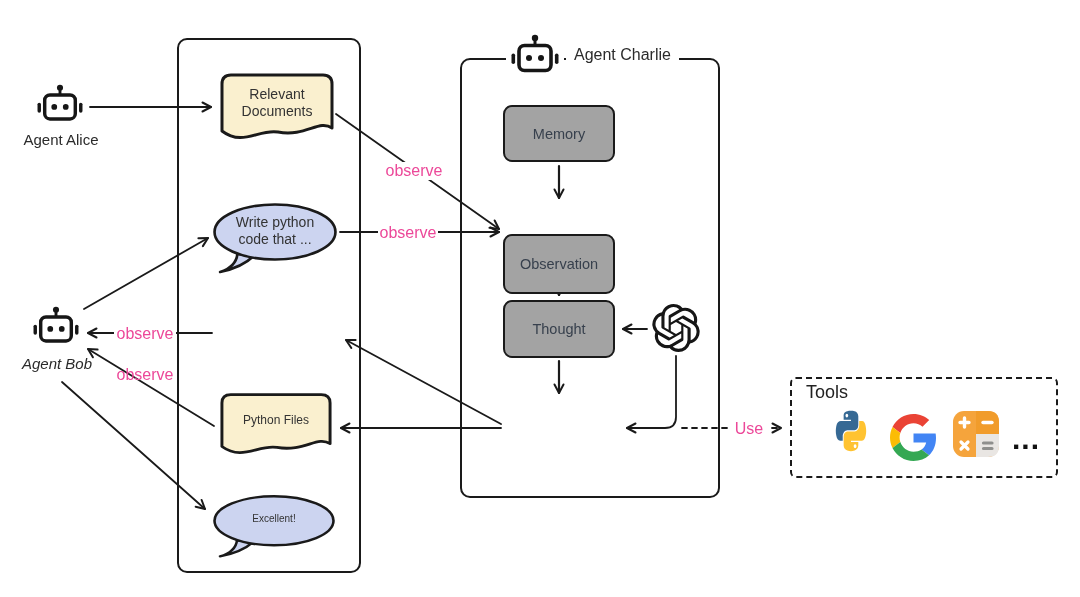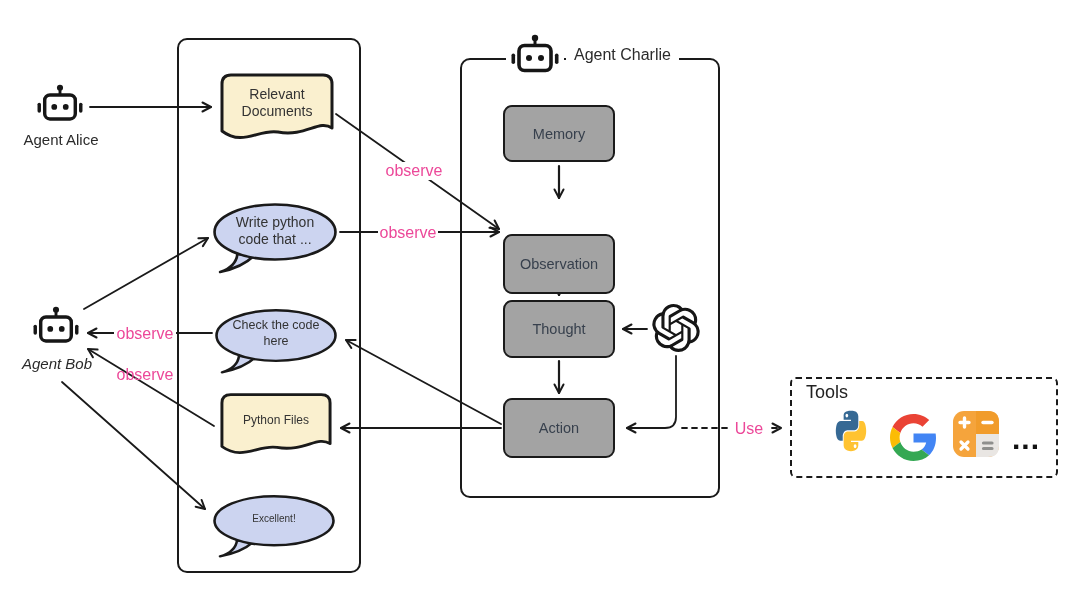--- a/index.html
+++ b/index.html
@@ -103,47 +103,39 @@
     <div class="shape-text" style="font-size:14px;padding:0 16px 16px 16px;">Write python code that ...</div>
   </div>
 
   <div class="shape" style="left:218px;top:71px;width:118px;height:80px;">
     <svg viewBox="0 0 118 80" preserveAspectRatio="none">
       <path d="M13,4 H105 Q114,4 114,13 V57 C101,48 88,66 60,61 C41,57.5 25,76 4,60 V13 Q4,4 13,4 Z" fill="#faf0cf" stroke="#1a1a1a" stroke-width="3" stroke-linejoin="round"></path>
     </svg>
     <div class="shape-text" style="font-size:14px;padding:0 18px 16px 18px;">Relevant Documents</div>
   </div>
 
-  <div class="shape" style="left:214px;top:308px;width:124px;height:68px;">
-    <svg viewBox="0 0 124 74" preserveAspectRatio="none">
-      <path d="M25,52 C24,61 17,67 8,70 C22,67 34,61 41,54 Z" fill="#ccd4f0" stroke="#1a1a1a" stroke-width="2.6" stroke-linejoin="round"></path>
-      <ellipse cx="62" cy="30" rx="59.5" ry="27.5" fill="#ccd4f0" stroke="#1a1a1a" stroke-width="2.6"></ellipse>
-    </svg>
-    <div class="shape-text" style="font-size:12.5px;padding:0 18px 16px 18px;">Check the code here</div>
-  </div>
 
   <div class="shape" style="left:218px;top:391px;width:116px;height:74px;">
     <svg viewBox="0 0 118 80" preserveAspectRatio="none">
       <path d="M13,4 H105 Q114,4 114,13 V57 C101,48 88,66 60,61 C41,57.5 25,76 4,60 V13 Q4,4 13,4 Z" fill="#faf0cf" stroke="#1a1a1a" stroke-width="3" stroke-linejoin="round"></path>
     </svg>
     <div class="shape-text" style="font-size:12px;padding:0 10px 16px 10px;">Python Files</div>
   </div>
 
   <div class="shape" style="left:212px;top:494px;width:124px;height:66px;">
     <svg viewBox="0 0 124 74" preserveAspectRatio="none">
       <path d="M25,52 C24,61 17,67 8,70 C22,67 34,61 41,54 Z" fill="#ccd4f0" stroke="#1a1a1a" stroke-width="2.6" stroke-linejoin="round"></path>
       <ellipse cx="62" cy="30" rx="59.5" ry="27.5" fill="#ccd4f0" stroke="#1a1a1a" stroke-width="2.6"></ellipse>
     </svg>
     <div class="shape-text" style="font-size:10px;padding:0 14px 16px 14px;">Excellent!</div>
   </div>
 
   <div class="node procbox" style="left:503px;top:105px;width:112px;height:57px;">Memory</div>
   <div class="node procbox" style="left:503px;top:190px;width:112px;height:60px;margin-top:44px;">Observation</div>
   <div class="node procbox" style="left:503px;top:300px;width:112px;height:58px;">Thought</div>
-  <div class="node procbox" style="left:503px;top:398px;width:112px;height:60px;">Action</div>
 
   <div class="node" style="left:652px;top:303px;width:48px;height:50px;">
     <svg width="48" height="50" viewBox="0 0 24 24">
       <path fill="#161616" d="M22.2819 9.8211a5.9847 5.9847 0 0 0-.5157-4.9108 6.0462 6.0462 0 0 0-6.5098-2.9A6.0651 6.0651 0 0 0 4.9807 4.1818a5.9847 5.9847 0 0 0-3.9977 2.9 6.0462 6.0462 0 0 0 .7427 7.0966 5.98 5.98 0 0 0 .511 4.9107 6.051 6.051 0 0 0 6.5146 2.9001A5.9847 5.9847 0 0 0 13.2599 24a6.0557 6.0557 0 0 0 5.7718-4.2058 5.9894 5.9894 0 0 0 3.9977-2.9001 6.0557 6.0557 0 0 0-.7475-7.073zm-9.022 12.6081a4.4755 4.4755 0 0 1-2.8764-1.0408l.1419-.0804 4.7783-2.7582a.7948.7948 0 0 0 .3927-.6813v-6.7369l2.02 1.1686a.071.071 0 0 1 .038.052v5.5826a4.504 4.504 0 0 1-4.4945 4.4944zm-9.6607-4.1254a4.4708 4.4708 0 0 1-.5346-3.0137l.142.0852 4.783 2.7582a.7712.7712 0 0 0 .7806 0l5.8428-3.3685v2.3324a.0804.0804 0 0 1-.0332.0615L9.74 19.9502a4.4992 4.4992 0 0 1-6.1408-1.6464zM2.3408 7.8956a4.485 4.485 0 0 1 2.3655-1.9728V11.6a.7664.7664 0 0 0 .3879.6765l5.8144 3.3543-2.0201 1.1685a.0757.0757 0 0 1-.071 0l-4.8303-2.7865A4.504 4.504 0 0 1 2.3408 7.8956zm16.5963 3.8558L13.1038 8.364 15.1192 7.2a.0757.0757 0 0 1 .071 0l4.8303 2.7913a4.4944 4.4944 0 0 1-.6765 8.1042v-5.6772a.79.79 0 0 0-.407-.667zm2.0107-3.0231l-.142-.0852-4.7735-2.7818a.7759.7759 0 0 0-.7854 0L9.409 9.2297V6.8974a.0662.0662 0 0 1 .0284-.0615l4.8303-2.7866a4.4992 4.4992 0 0 1 6.6802 4.66zM8.3065 12.863l-2.02-1.1638a.0804.0804 0 0 1-.038-.0567V6.0742a4.4992 4.4992 0 0 1 7.3757-3.4537l-.142.0805L8.704 5.459a.7948.7948 0 0 0-.3927.6813zm1.0976-2.3654l2.602-1.4998 2.6069 1.4998v2.9994l-2.5974 1.4997-2.6067-1.4997Z"></path>
     </svg>
   </div>
 
   <div class="node tools-box" style="left:790px;top:377px;width:268px;height:101px;"></div>
   <div class="tools-title" style="left:806px;top:382px;">Tools</div>
 

